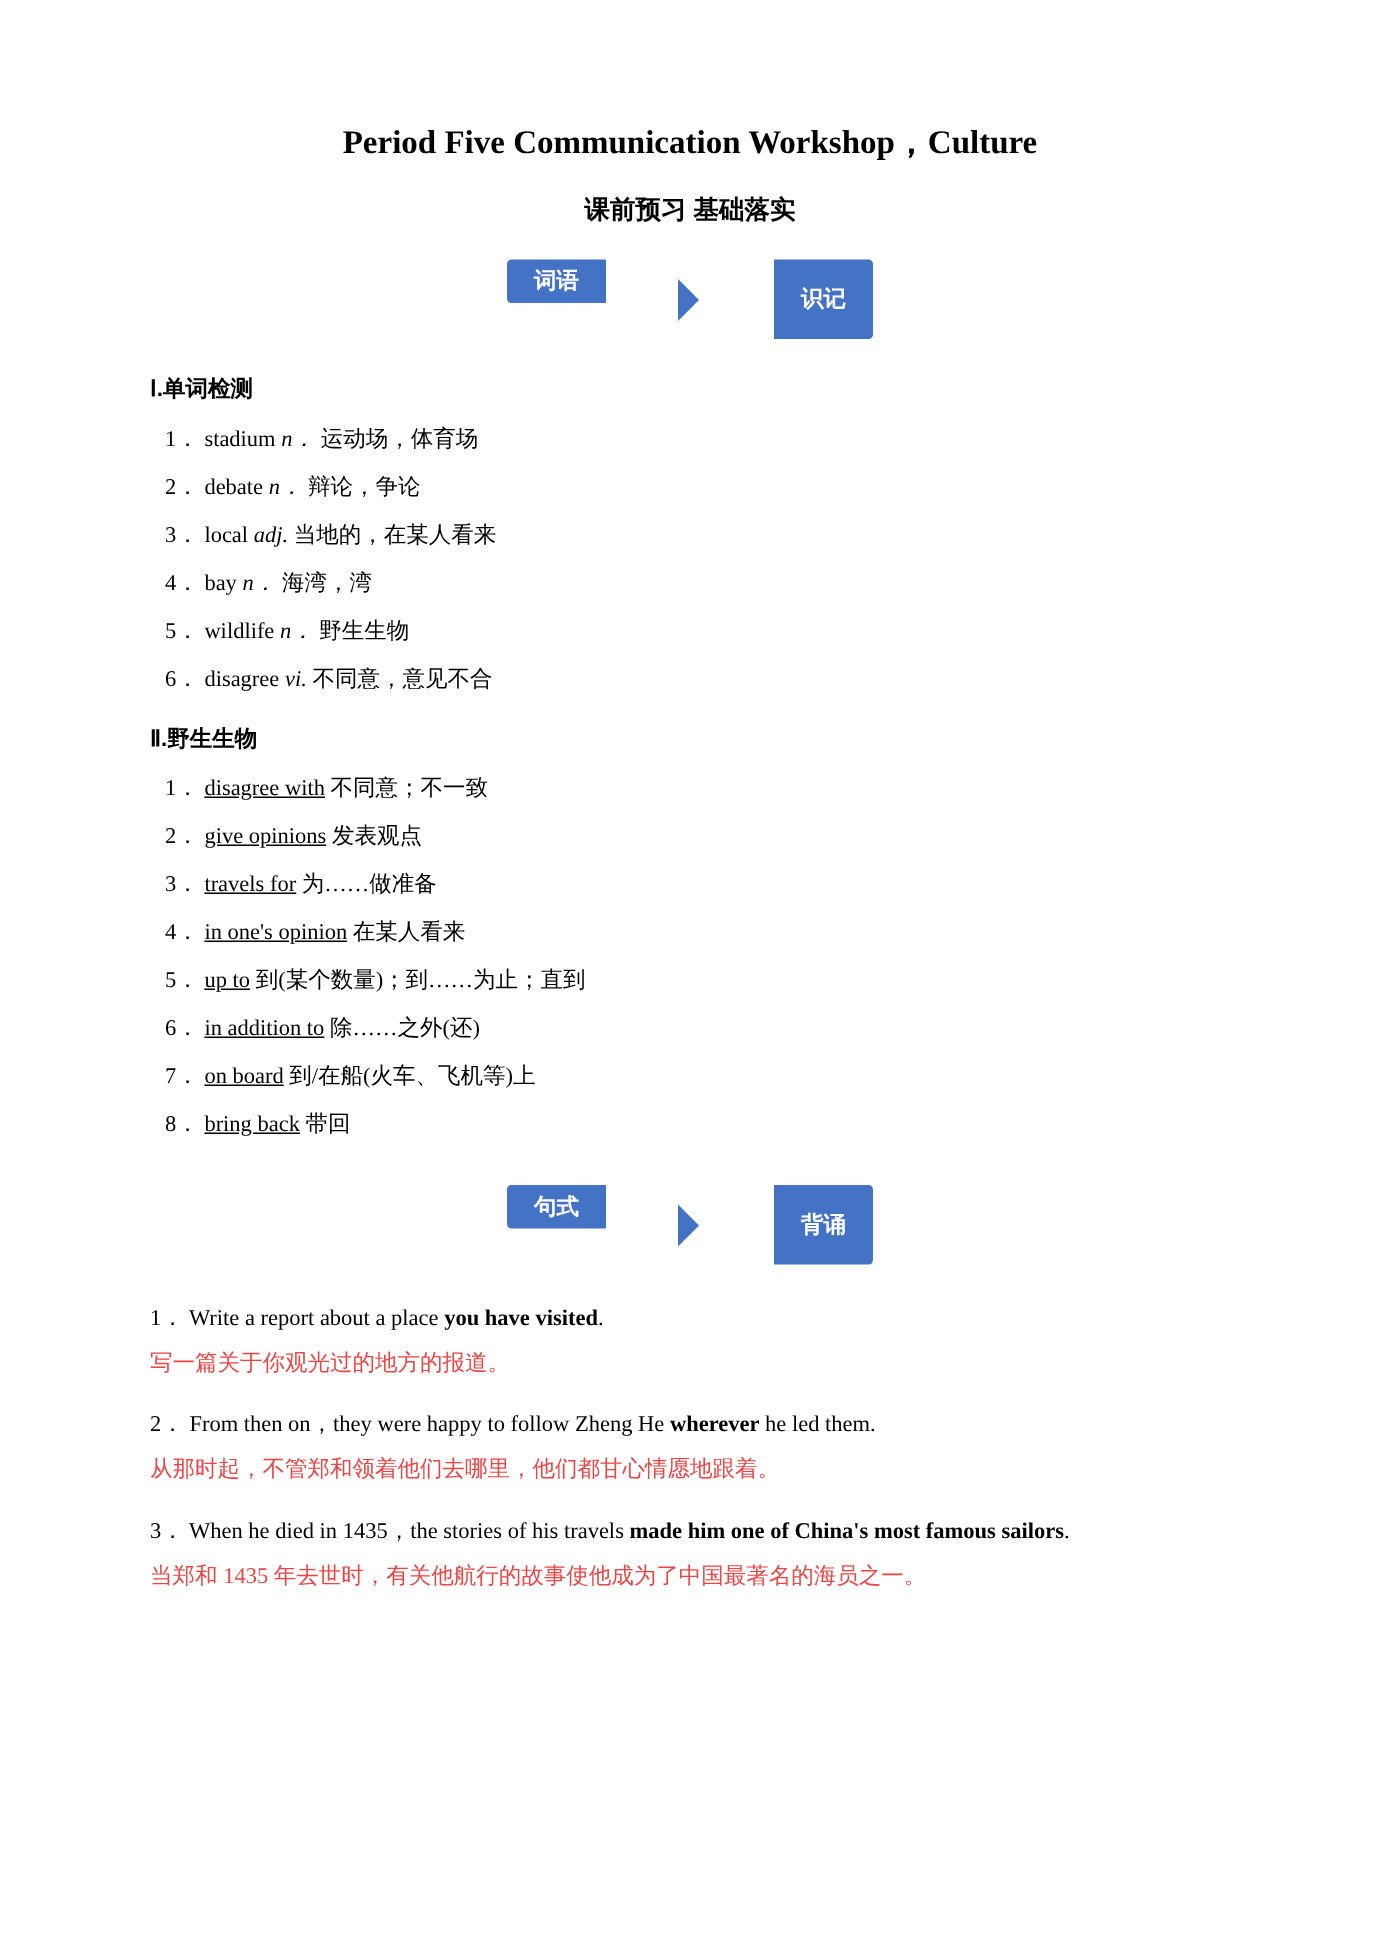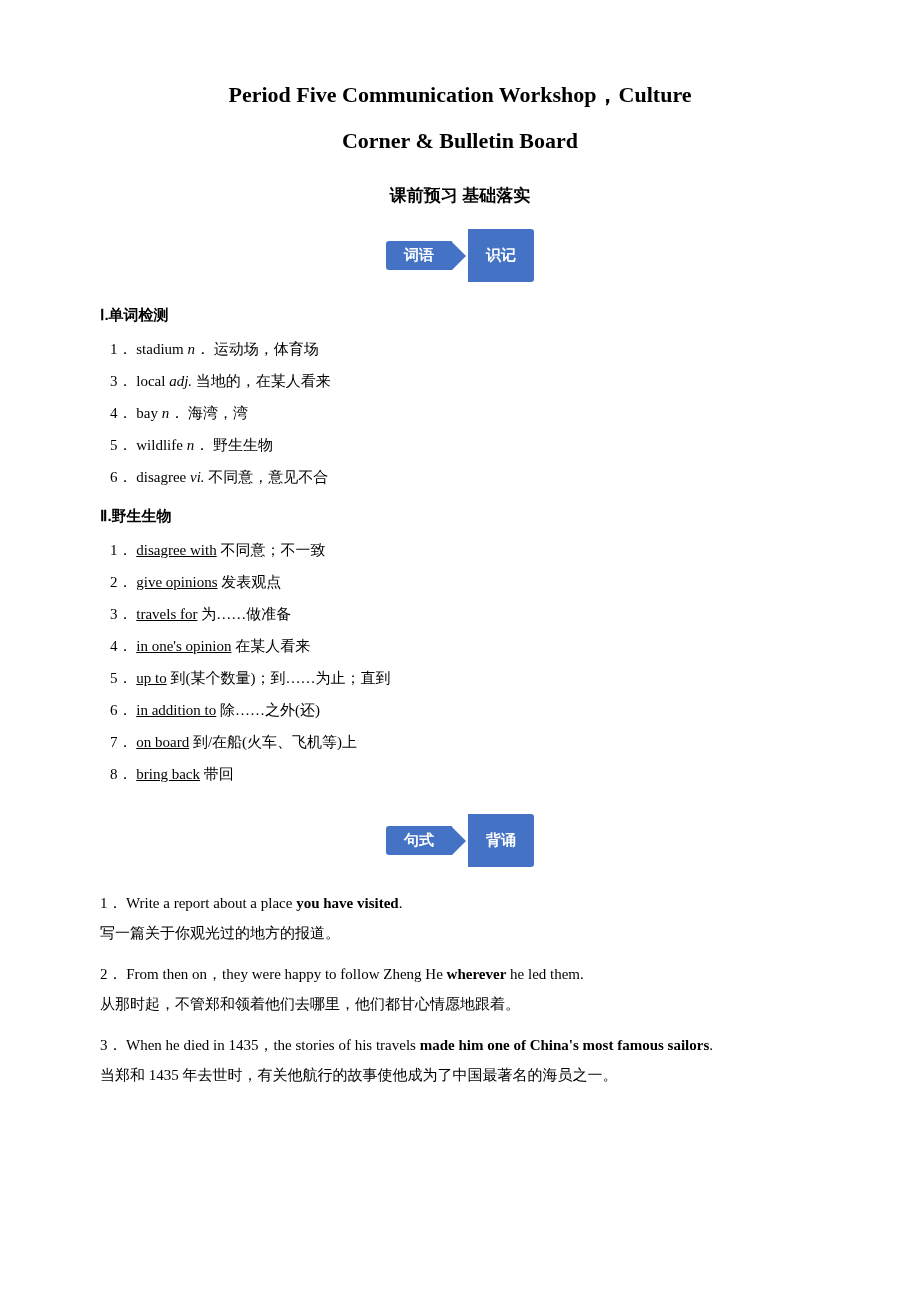--- a/index.html
+++ b/index.html
@@ -45,22 +45,23 @@
 
     .badge-row {
       display: flex;
       justify-content: center;
       align-items: center;
       margin-bottom: 24px;
     }
 
     .badge-container {
       display: flex;
-      align-items: center;
+      align-items: flex-start;
       justify-content: center;
+      gap: 48px;
     }
 
     .badge-left-part {
       background: #4472C4;
       color: #fff;
       font-size: 15px;
       font-weight: bold;
       padding: 5px 18px;
       font-family: "SimHei", "黑体", sans-serif;
       border-radius: 3px 0 0 3px;
@@ -155,60 +156,65 @@
     }
 
     .sentence-en .bold {
       font-weight: bold;
     }
 
     .sentence-cn {
       font-size: 15px;
       font-family: "SimSun", "宋体", serif;
       line-height: 1.7;
-      color: #000000;
+      color: #ef4444;
     }
 
     .divider-badge {
       display: flex;
       align-items: stretch;
       justify-content: center;
       margin: 28px 0 24px 0;
     }
 
     .num-label {
       font-family: "Times New Roman", Times, serif;
     }
   </style>
 </head>
 <body>
 
 <div>
 
   <div class="main-title">Period Five    Communication Workshop，Culture</div>
-  <div class="sub-title">Corner &amp; Bulletin Board</div>
 
   <div class="section-header">课前预习    基础落实</div>
 
   <div class="badge-row">
     <div class="badge-container">
       <div class="badge-left-part">词语</div>
       <div class="badge-arrow-part"></div>
       <div class="badge-right-part">识记</div>
     </div>
   </div>
 
   <div>
     <div class="roman-section">Ⅰ.单词检测</div>
     <ul class="vocab-list">
       <li>
         <span class="num-label">1．</span>
         <span class="word">stadium</span>
         <span class="pos"> n．</span>
         <span class="cn">运动场，体育场</span>
+      </li>
+      <li>
+        <span class="num-label">2．</span>
+        <span class="word">debate</span>
+        <span class="pos"> n．</span>
+        <span class="cn">辩论，争论</span>
       </li>
       <li>
         <span class="num-label">3．</span>
         <span class="word">local</span>
         <span class="pos"> adj.</span>
         <span class="cn">当地的，在某人看来</span>
       </li>
       <li>
         <span class="num-label">4．</span>
         <span class="word">bay</span>

